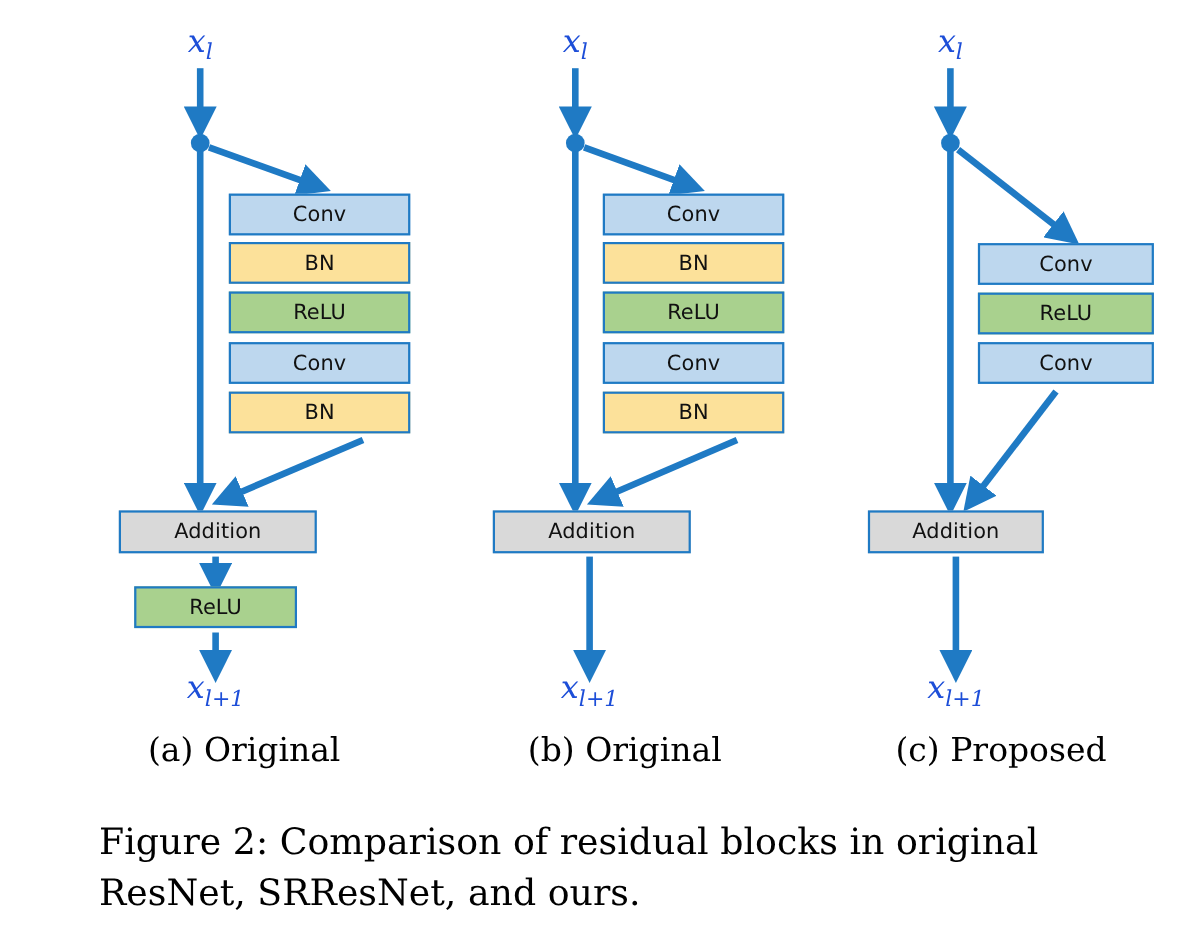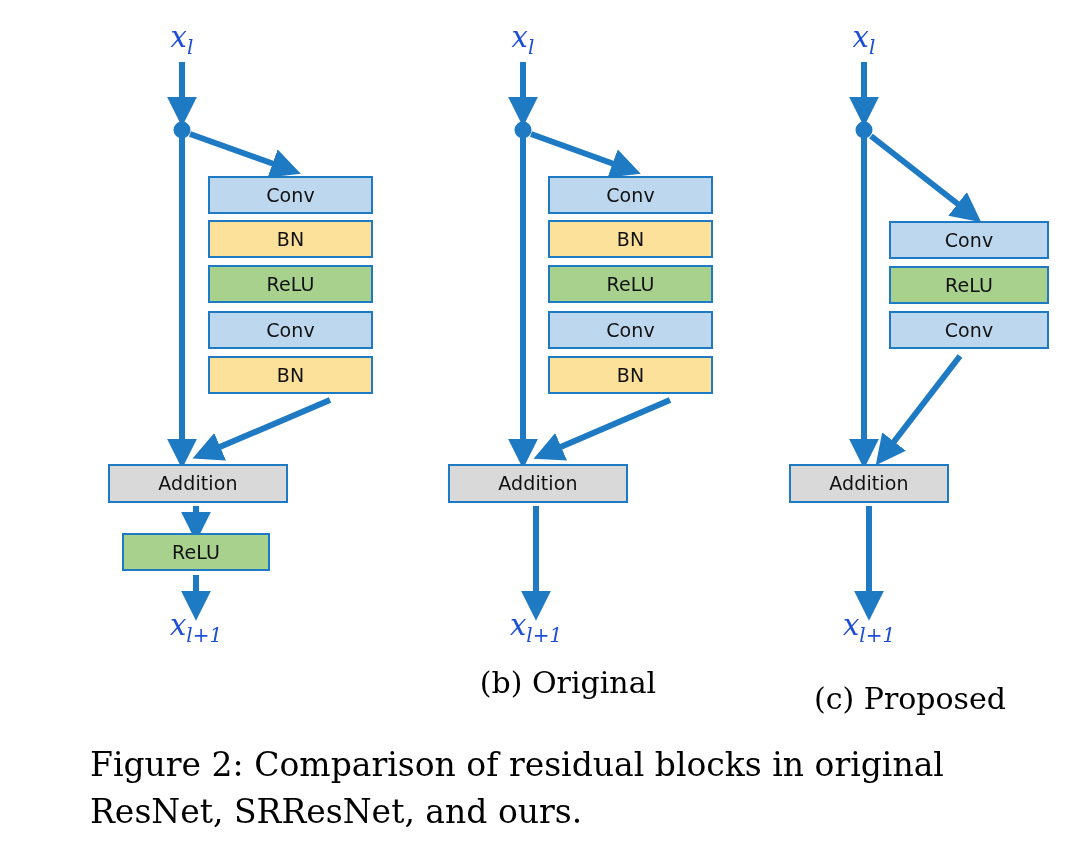--- a/index.html
+++ b/index.html
@@ -183,18 +183,19 @@
   <div class="math-label" style="left:196px; top:608px;">
     <span>x</span><span class="sub">l+1</span>
   </div>
   <div class="math-label" style="left:536px; top:608px;">
     <span>x</span><span class="sub">l+1</span>
   </div>
   <div class="math-label" style="left:869px; top:608px;">
     <span>x</span><span class="sub">l+1</span>
   </div>
 
+  <div class="subcaption" style="left:222px; top:665px;">(a) Original</div>
   <div class="subcaption" style="left:568px; top:665px;">(b) Original</div>
-  <div class="subcaption" style="left:910px; top:681px;">(c) Proposed</div>
+  <div class="subcaption" style="left:910px; top:665px;">(c) Proposed</div>
 
   <div id="caption">Figure 2: Comparison of residual blocks in original ResNet, SRResNet, and ours.</div>
 
 </div>
 
 </body></html>

